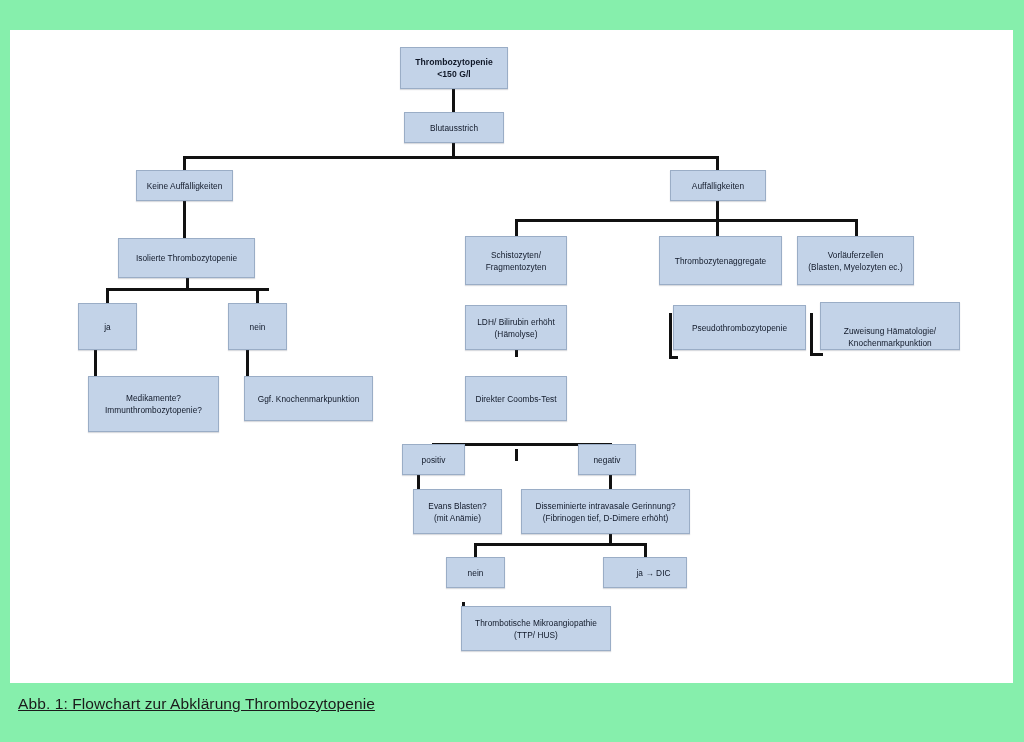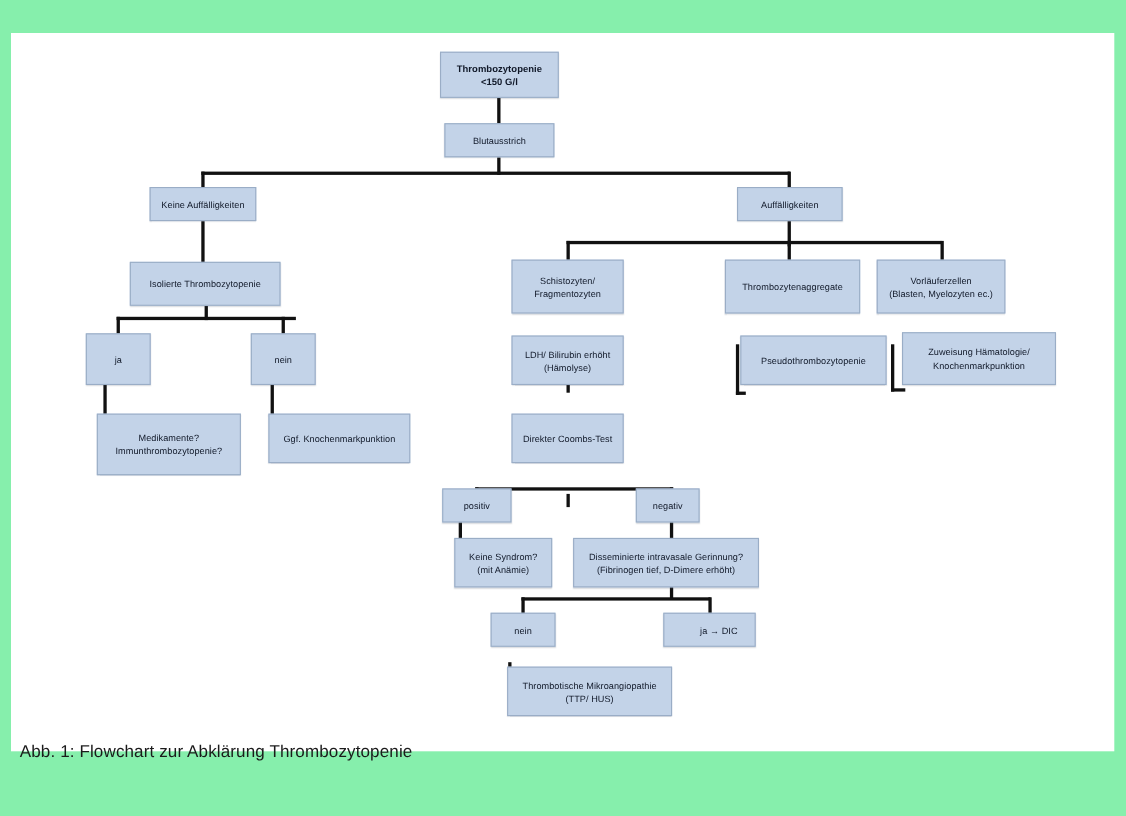--- a/index.html
+++ b/index.html
@@ -22,25 +22,26 @@
     width: 1003px; height: 653px;
     background: #ffffff;
   }
   #chart-area {
     position: absolute;
     left: 0; top: 0;
     width: 1003px; height: 653px;
   }
   #caption {
     position: absolute;
-    left: 18px; top: 675px;
+    left: 18px; top: 695px;
     font-size: 15.5px;
     color: #1b1b1b;
     letter-spacing: 0.1px;
     white-space: nowrap;
+    text-decoration: underline;
   }
   
   .node {
     position: absolute;
     box-sizing: border-box;
     background: #c3d3e8;
     border: 1px solid #9aadc6;
     display: flex;
     flex-direction: column;
     align-items: center;
@@ -178,21 +179,21 @@
 
       <div class="node" style="left:787px; top:206px; width:117px; height:49px;">
         <span>Vorläuferzellen</span>
         <span class="line2">(Blasten, Myelozyten ec.)</span>
       </div>
 
       <div class="node" style="left:663px; top:275px; width:133px; height:45px;">
         <span>Pseudothrombozytopenie</span>
       </div>
 
-      <div class="node" style="left:810px; top:272px; width:140px; height:48px;">
+      <div class="node" style="left:810px; top:272px; width:140px; height:48px;justify-content:flex-end;">
         <span>Zuweisung Hämatologie/</span>
         <span class="line2">Knochenmarkpunktion</span>
       </div>
 
       <div class="node" style="left:455px; top:275px; width:102px; height:45px;">
         <span>LDH/ Bilirubin erhöht</span>
         <span class="line2">(Hämolyse)</span>
       </div>
 
       <div class="node" style="left:455px; top:346px; width:102px; height:45px;">
@@ -201,21 +202,21 @@
 
       <div class="node" style="left:392px; top:414px; width:63px; height:31px;">
         <span>positiv</span>
       </div>
 
       <div class="node" style="left:568px; top:414px; width:58px; height:31px;">
         <span>negativ</span>
       </div>
 
       <div class="node" style="left:403px; top:459px; width:89px; height:45px;">
-        <span>Keine Syndrom?</span>
+        <span>Evans Blasten?</span>
         <span class="line2">(mit Anämie)</span>
       </div>
 
       <div class="node" style="left:511px; top:459px; width:169px; height:45px;">
         <span>Disseminierte  intravasale Gerinnung?</span>
         <span class="line2">(Fibrinogen tief, D-Dimere  erhöht)</span>
       </div>
 
       <div class="node" style="left:436px; top:527px; width:59px; height:31px;">
         <span>nein</span>

